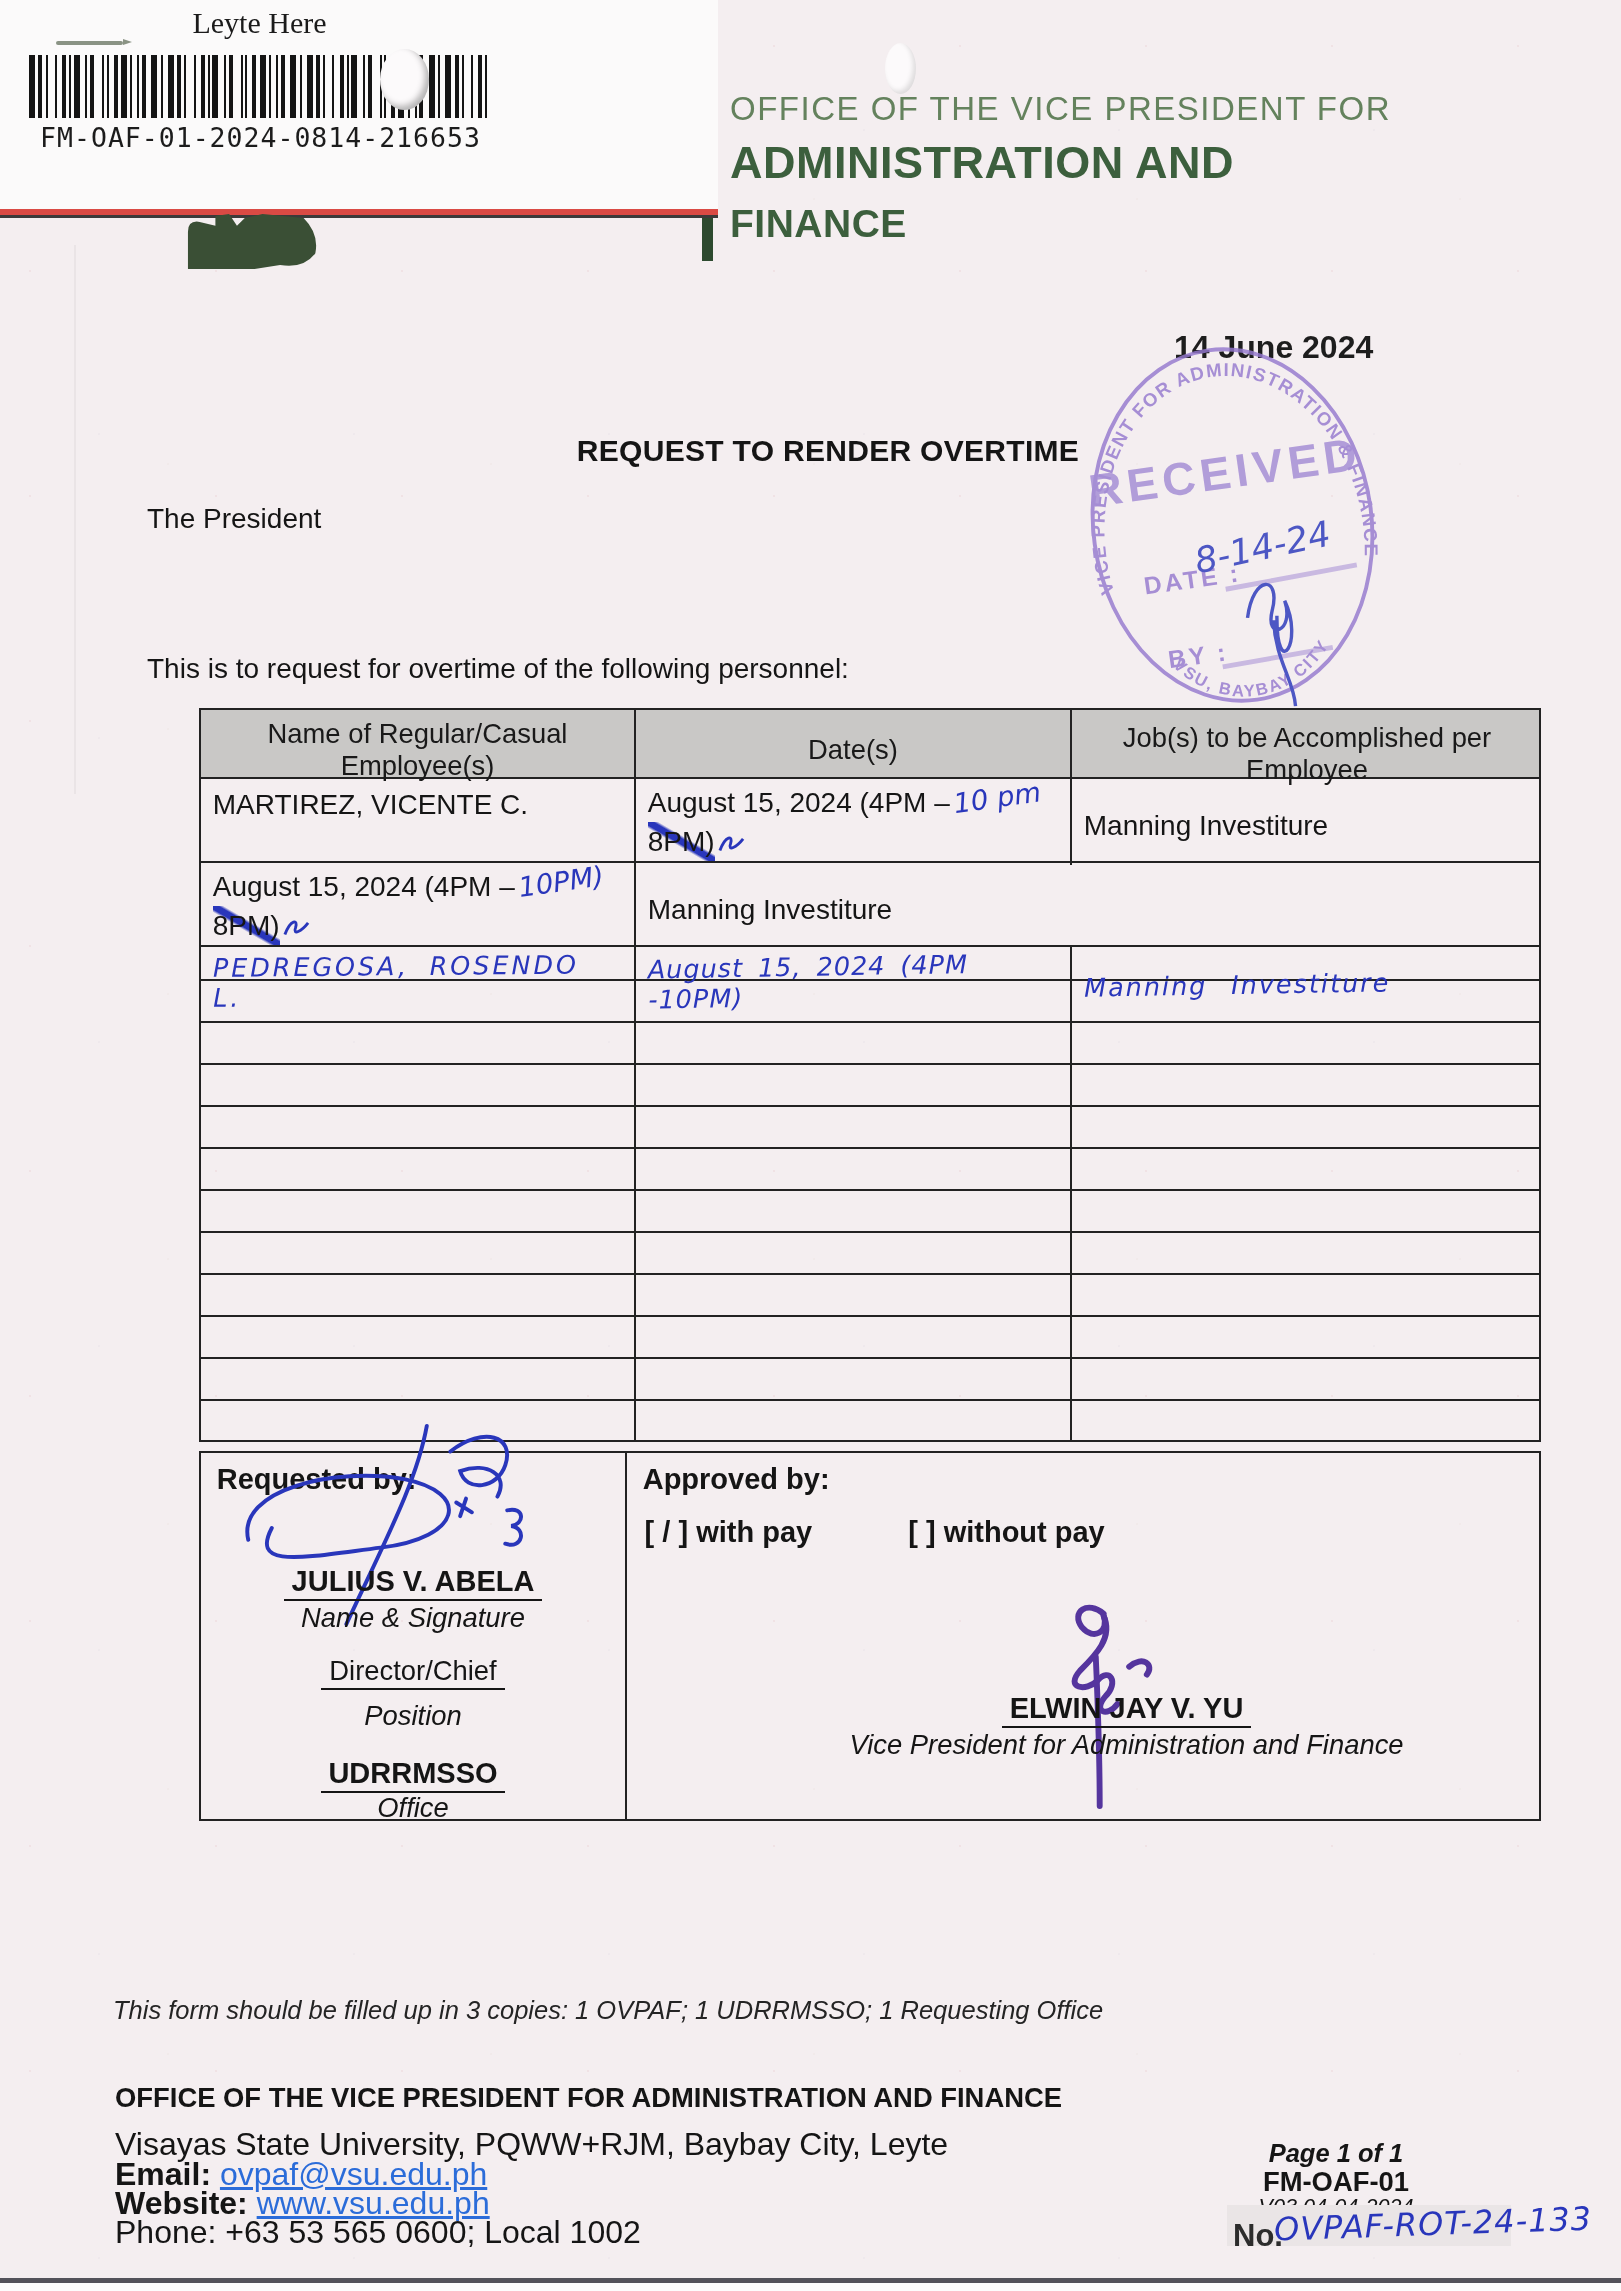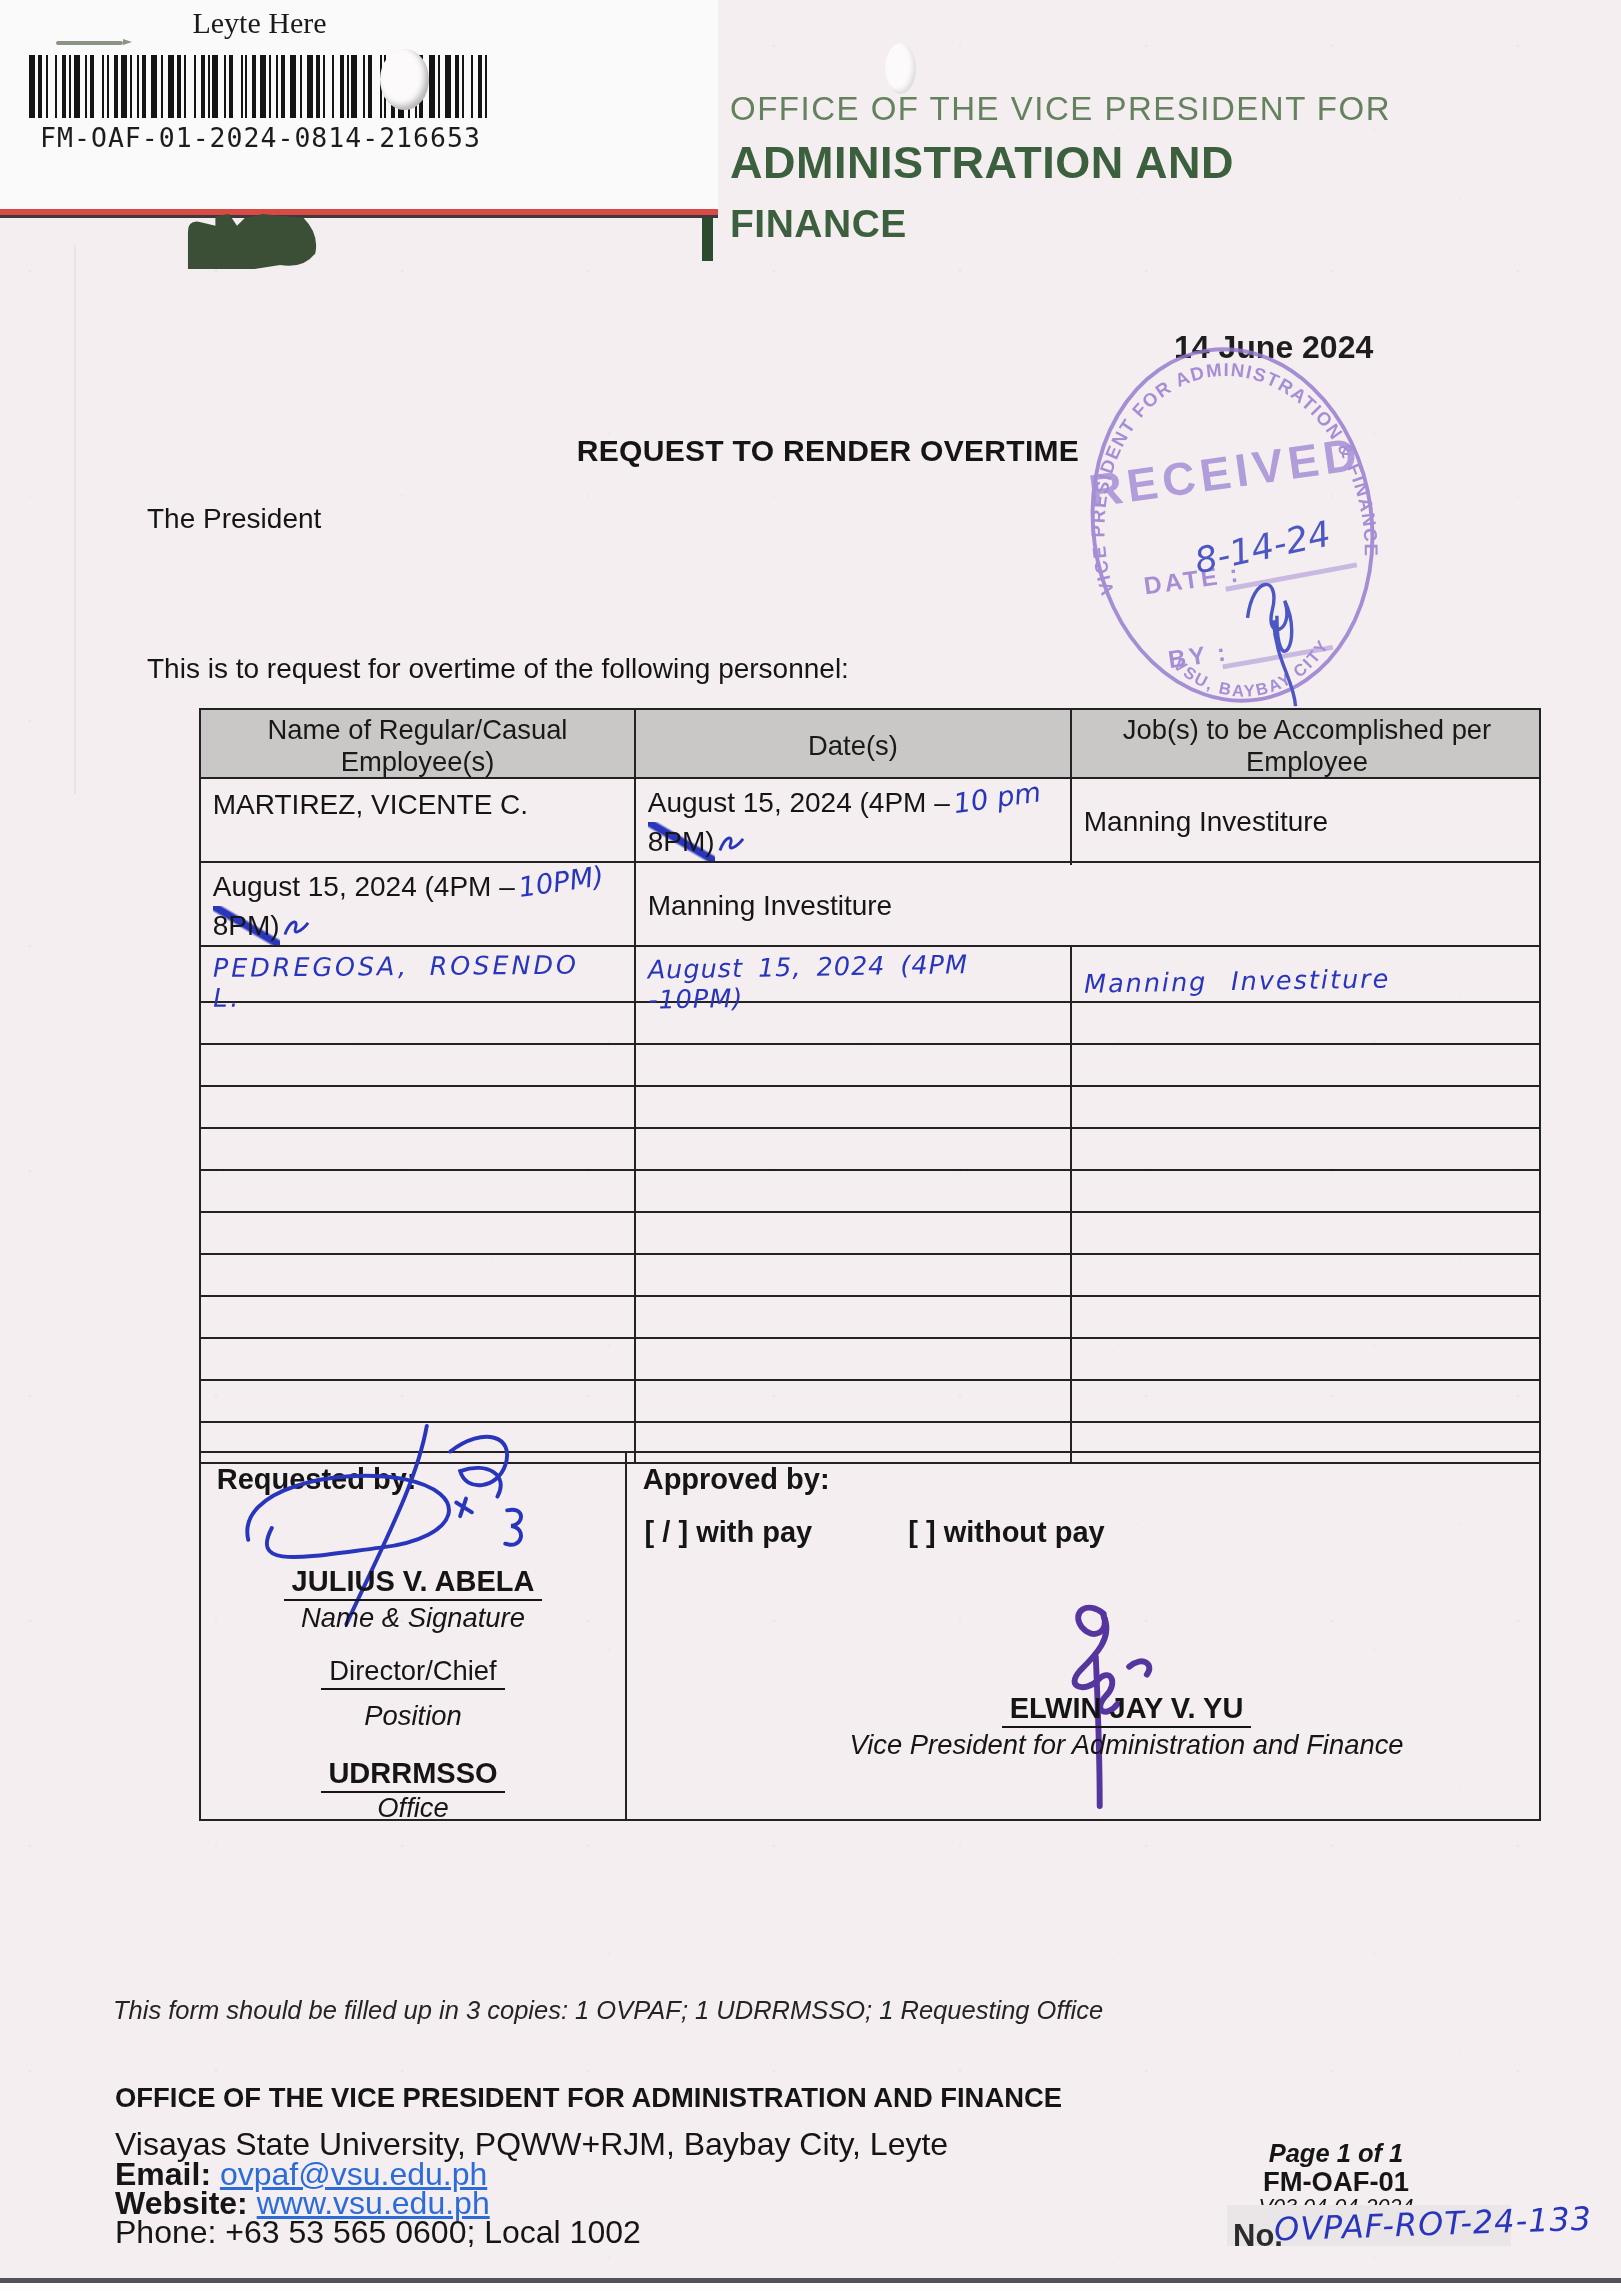--- a/index.html
+++ b/index.html
@@ -52,28 +52,28 @@
   .line-president{position:absolute;left:147px;top:503px;font-size:28px;font-weight:normal;}
   .line-thru{position:absolute;left:147px;top:583px;font-size:28px;font-weight:bold;}
   .line-intro{position:absolute;left:147px;top:653px;font-size:28px;}
 
   
   .ot-table{position:absolute;left:199px;top:708px;width:1342px;border:2px solid #222;
             box-sizing:border-box;background:transparent;}
   .trow{display:grid;grid-template-columns:435px 436px 470px;box-sizing:border-box;border-bottom:2px solid #222;}
   .trow:last-child{border-bottom:none;}
   .td{border-right:2px solid #222;box-sizing:border-box;padding:3.9px 11.8px;position:relative;}
-  .td:last-child{border-right:none;}
+  .td:last-child{border-right:none;margin-top:8px;}
   .thead-row{height:69px;background:#c9c8c6;}
   .thead-row .td{display:flex;align-items:center;justify-content:center;text-align:center;
                  font-size:27.4px;line-height:32px;color:#191919;}
   .r-data{height:84px;font-size:28px;line-height:39px;}
   .r-data .name-cell{padding-top:5.9px;}
   .r-data .job-cell{display:flex;align-items:center;}
-  .r-hand{height:56px;}
+  .r-hand{height:34px;}
   .r-hand .td{display:flex;align-items:center;font-size:25.5px;}
   .hand-name{letter-spacing:2.9px;word-spacing:9.8px;transform:rotate(-.5deg);}
   .hand-date{letter-spacing:1px;word-spacing:5.9px;transform:rotate(-1deg);}
   .hand-job{letter-spacing:2px;word-spacing:13.7px;transform:rotate(-1deg);}
   .trow.empty{height:42px;}
   .trow.empty:last-child{height:39px;}
   .struck{position:relative;display:inline-block;
           background:linear-gradient(to top right, transparent 42%, #2936bb 46%, #2936bb 54%, transparent 58%);}
   .hand-fix{display:inline-block;font-size:27.4px;transform:rotate(-8deg) translateY(-4.9px);margin-left:3.9px;}
   .ini-svg{vertical-align:-5.9px;margin-left:2px;}

